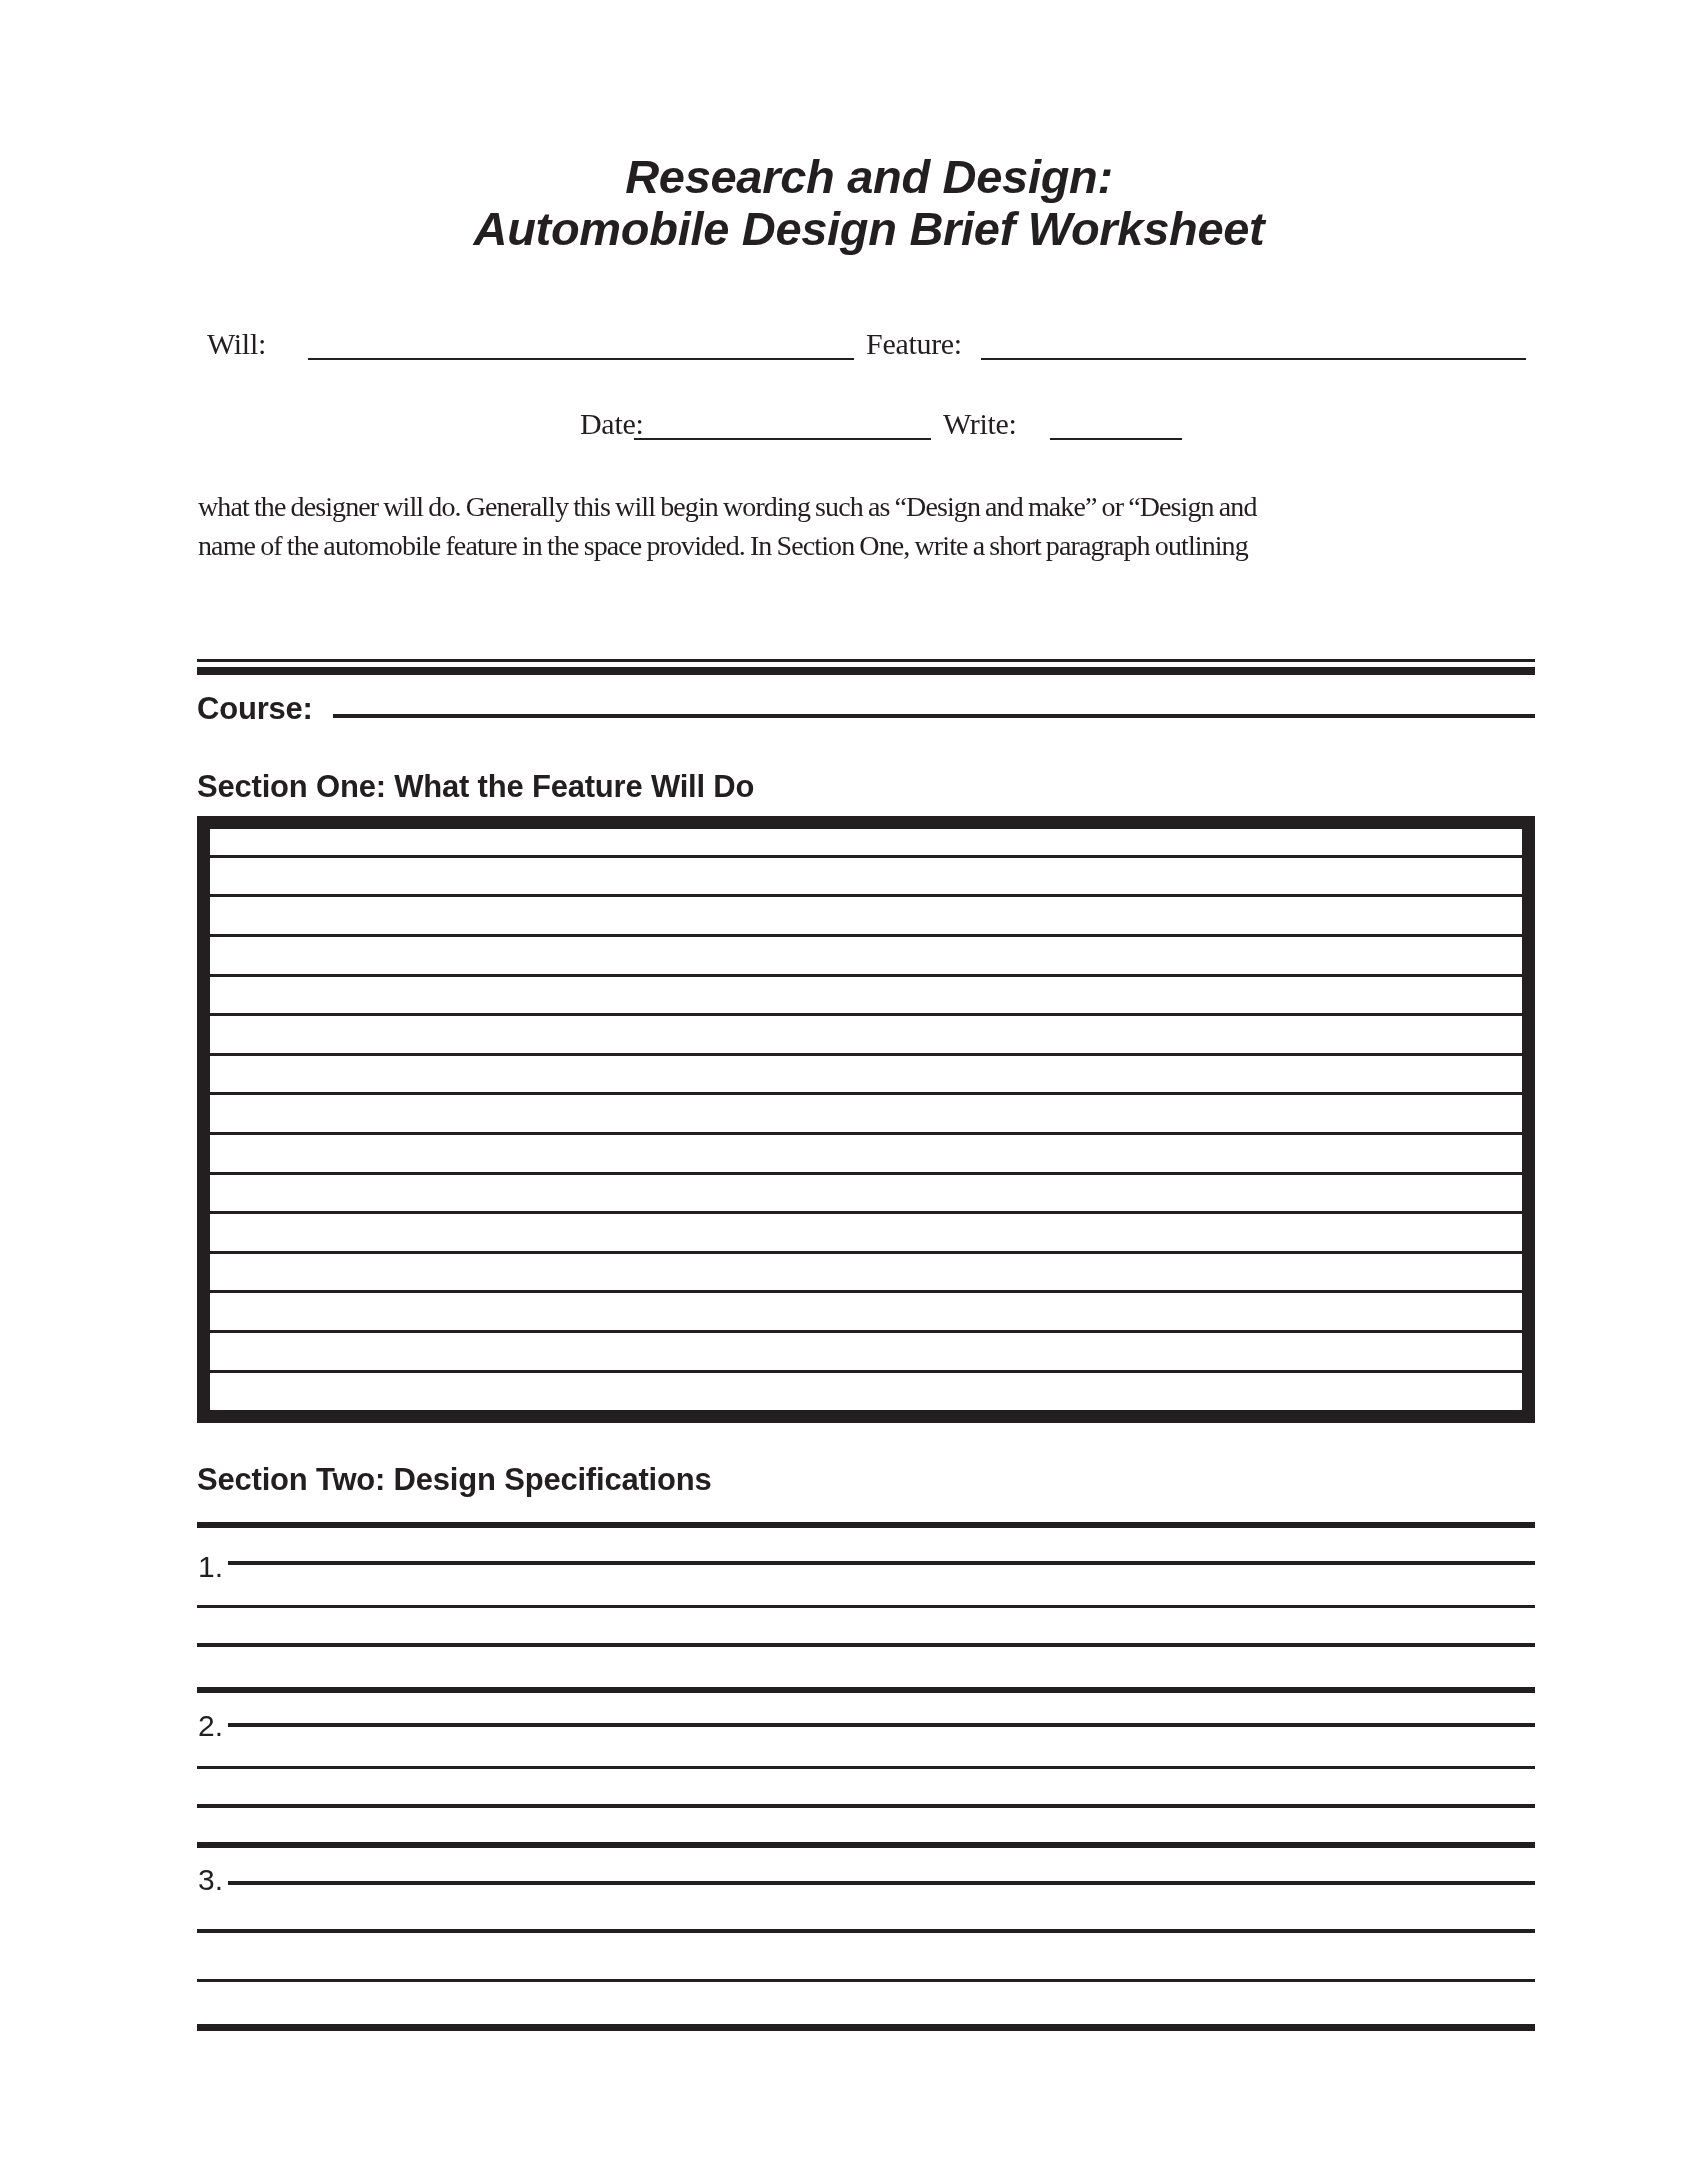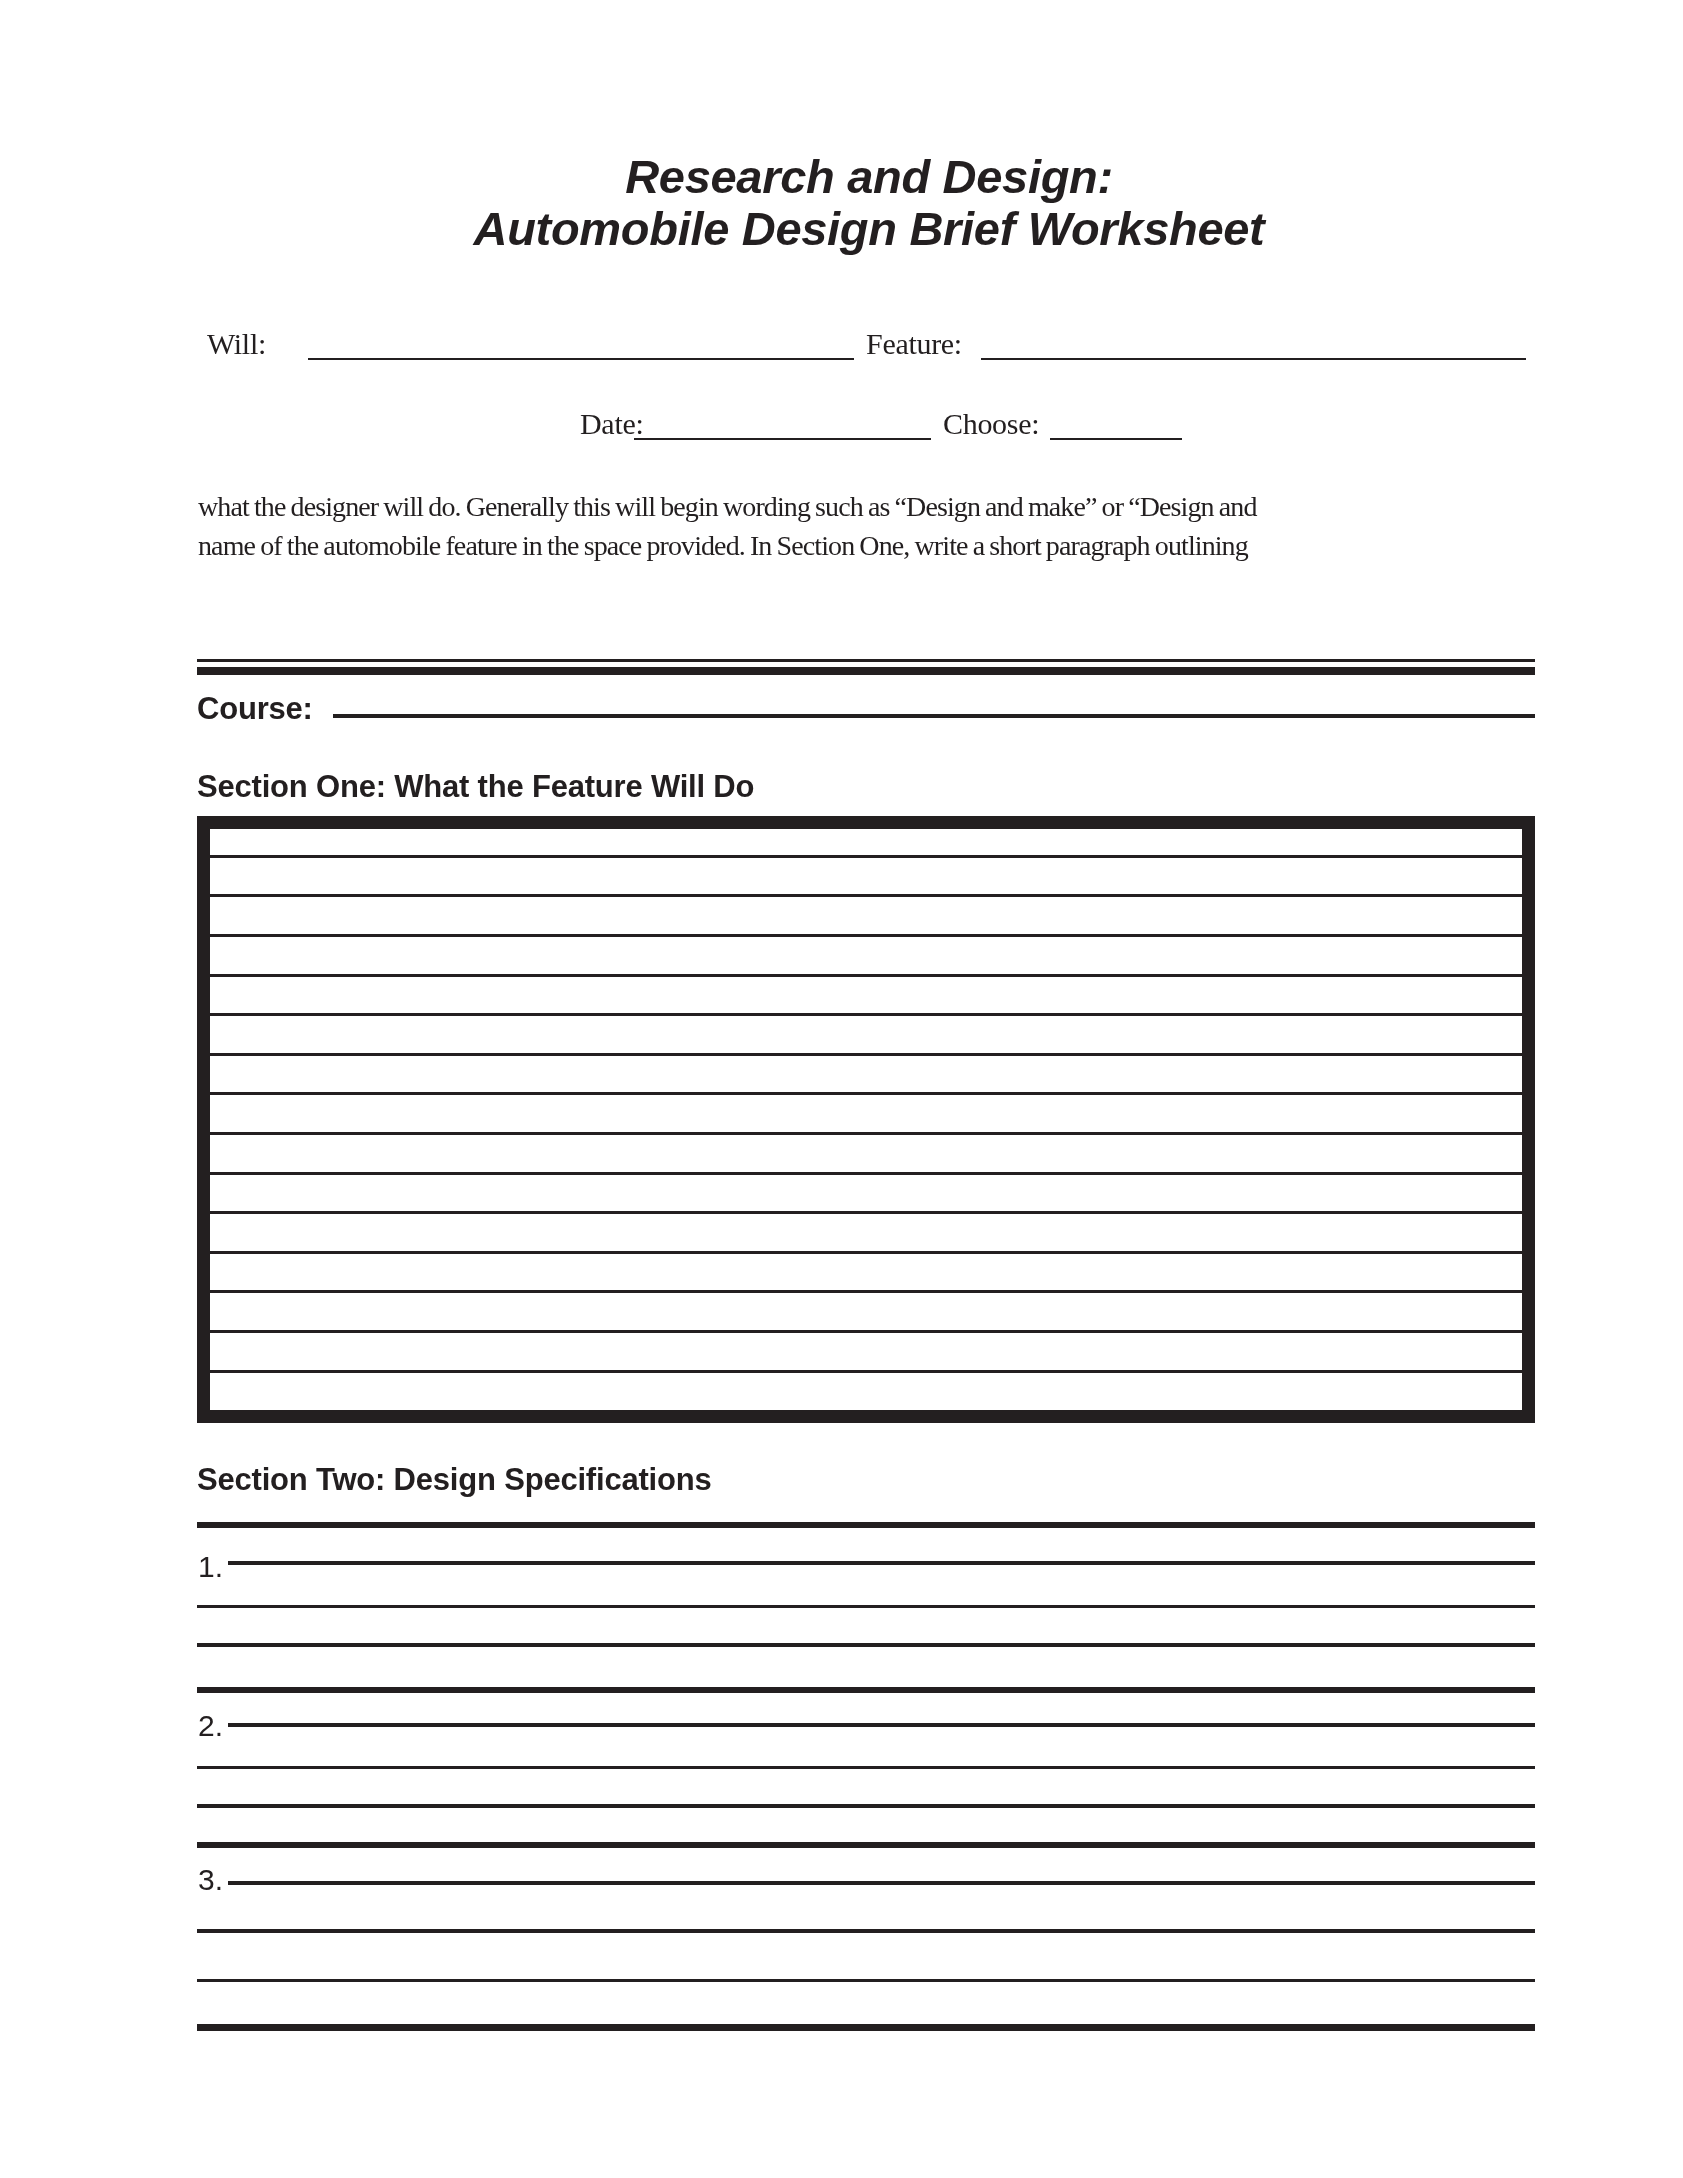--- a/index.html
+++ b/index.html
@@ -45,21 +45,21 @@
 
 <div class="label" style="left:207px; top:329px;">Will:</div>
 <div class="uline writeline" style="left:308px; top:358px; width:546px;"></div>
 
 <div class="label" style="left:866px; top:329px;">Feature:</div>
 <div class="uline writeline" style="left:981px; top:358px; width:545px;"></div>
 
 <div class="label" style="left:580px; top:409px;">Date:</div>
 <div class="uline writeline" style="left:634px; top:438px; width:297px;"></div>
 
-<div class="label" style="left:943px; top:409px;">Choose:</div>
+<div class="label" style="left:943px; top:409px;">Write:</div>
 <div class="uline writeline" style="left:1050px; top:438px; width:132px;"></div>
 
 <div class="directions">
   <span class="line">what the designer will do.  Generally this will begin wording such as “Design and make” or “Design and</span>
   <span class="line">name of the automobile feature in the space provided.  In Section One, write a short paragraph outlining</span>
 </div>
 
 <div class="rule" style="top:659px; height:3px;"></div>
 <div class="rule" style="top:667px; height:8px;"></div>
 

